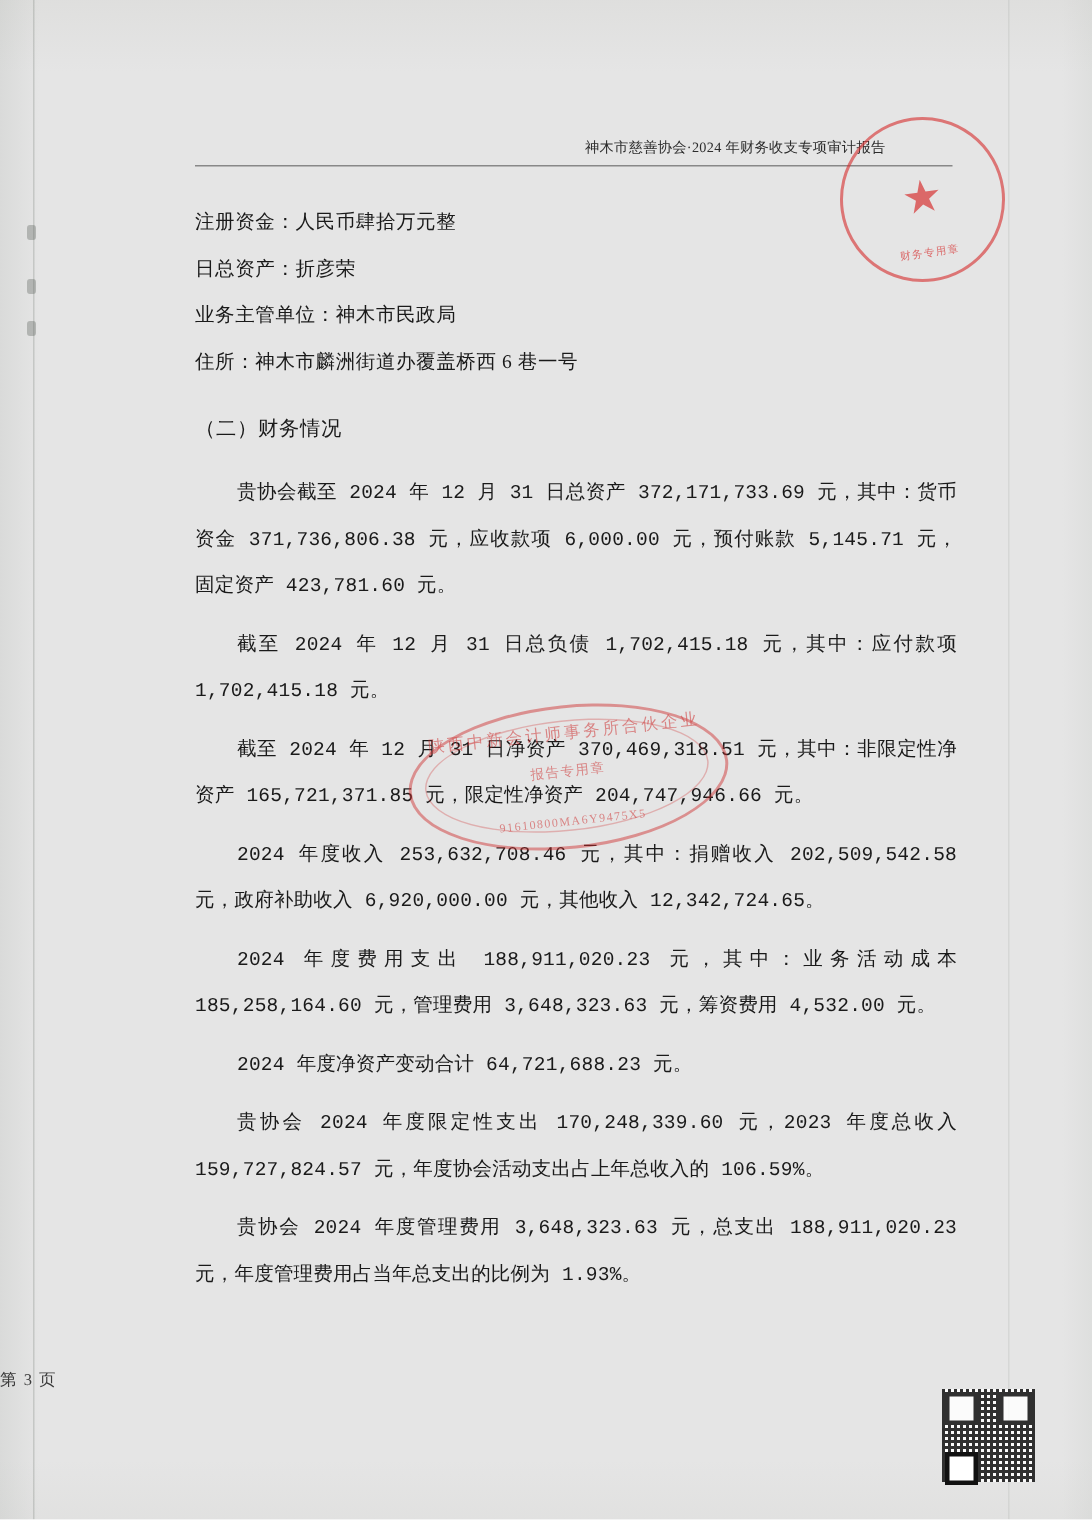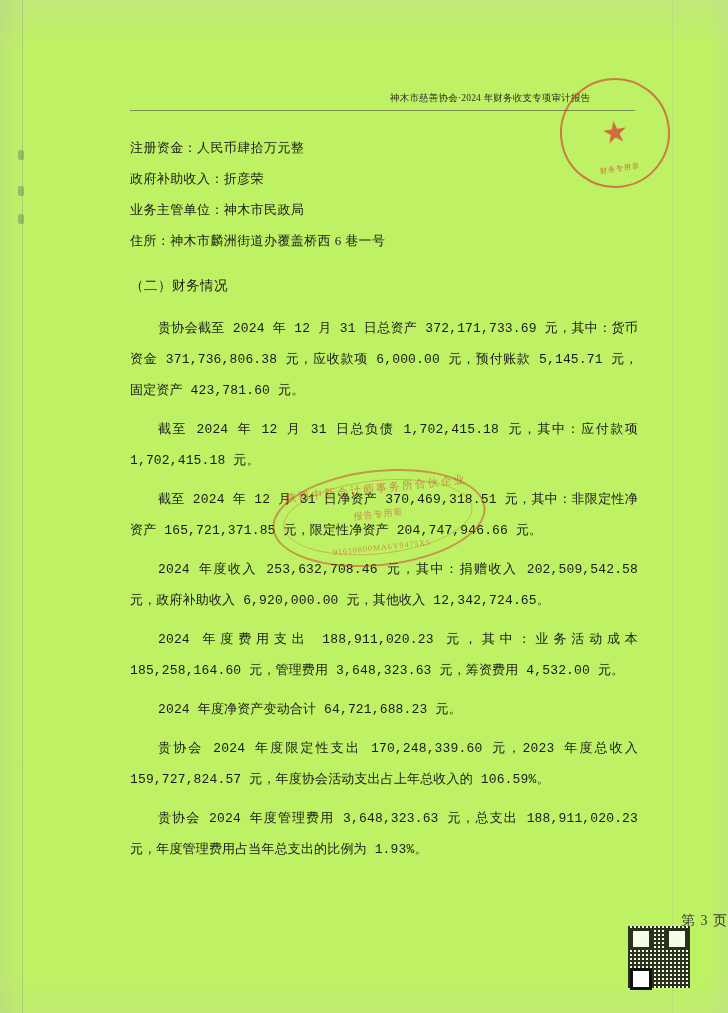--- a/index.html
+++ b/index.html
@@ -8,21 +8,21 @@
     background: #ffffff;
   }
   body {
     font-family: "Liberation Serif", "DejaVu Serif", serif;
   }
   .page {
     position: relative;
     width: 728px;
     height: 1013px;
     overflow: hidden;
-    background: #bef264;
+    background: #e5e5e5;
   }
   
   .scan-shade {
     position: absolute;
     inset: 0;
     pointer-events: none;
     background:
       linear-gradient(90deg, rgba(170,175,170,0.20) 0px, rgba(255,255,255,0) 26px),
       linear-gradient(180deg, rgba(200,200,195,0.22) 0px, rgba(255,255,255,0) 48px),
       linear-gradient(270deg, rgba(185,190,185,0.16) 0px, rgba(255,255,255,0) 20px),
@@ -102,22 +102,22 @@
     letter-spacing: 0.15px;
     margin-top: 8px;
     line-height: 31px;
     font-family: Liberation Mono, monospace;
   }
   .footer-page {
     position: absolute;
     left: 0;
     top: 912px;
     width: 728px;
-    text-align: right;
-    font-size: 14px;
+    text-align: left;
+    font-size: 11px;
     color: #3a3a3a;
     letter-spacing: 1px;
   }
   
   .seal-round {
     position: absolute;
     left: 560px;
     top: 78px;
     width: 106px;
     height: 106px;
@@ -233,21 +233,21 @@
   <div class="hole" style="top:186px"></div>
   <div class="hole" style="top:214px"></div>
 
   <div class="content">
 
     <div class="header">神木市慈善协会·2024 年财务收支专项审计报告</div>
     <div class="header-rule"></div>
 
     <div class="body-block">
       <div class="info-line">注册资金：人民币肆拾万元整</div>
-      <div class="info-line">政府补助收入：折彦荣</div>
+      <div class="info-line">日总资产：折彦荣</div>
       <div class="info-line">业务主管单位：神木市民政局</div>
       <div class="info-line">住所：神木市麟洲街道办覆盖桥西 6 巷一号</div>
 
       <div class="section-title">（二）财务情况</div>
 
       <div class="para">贵协会截至 2024 年 12 月 31 日总资产 372,171,733.69 元，其中：货币资金 371,736,806.38 元，应收款项 6,000.00 元，预付账款 5,145.71 元，固定资产 423,781.60 元。</div>
       <div class="para">截至 2024 年 12 月 31 日总负债 1,702,415.18 元，其中：应付款项 1,702,415.18 元。</div>
       <div class="para">截至 2024 年 12 月 31 日净资产 370,469,318.51 元，其中：非限定性净资产 165,721,371.85 元，限定性净资产 204,747,946.66 元。</div>
       <div class="para">2024 年度收入 253,632,708.46 元，其中：捐赠收入 202,509,542.58 元，政府补助收入 6,920,000.00 元，其他收入 12,342,724.65。</div>
       <div class="para">2024 年度费用支出 188,911,020.23 元，其中：业务活动成本 185,258,164.60 元，管理费用 3,648,323.63 元，筹资费用 4,532.00 元。</div>

